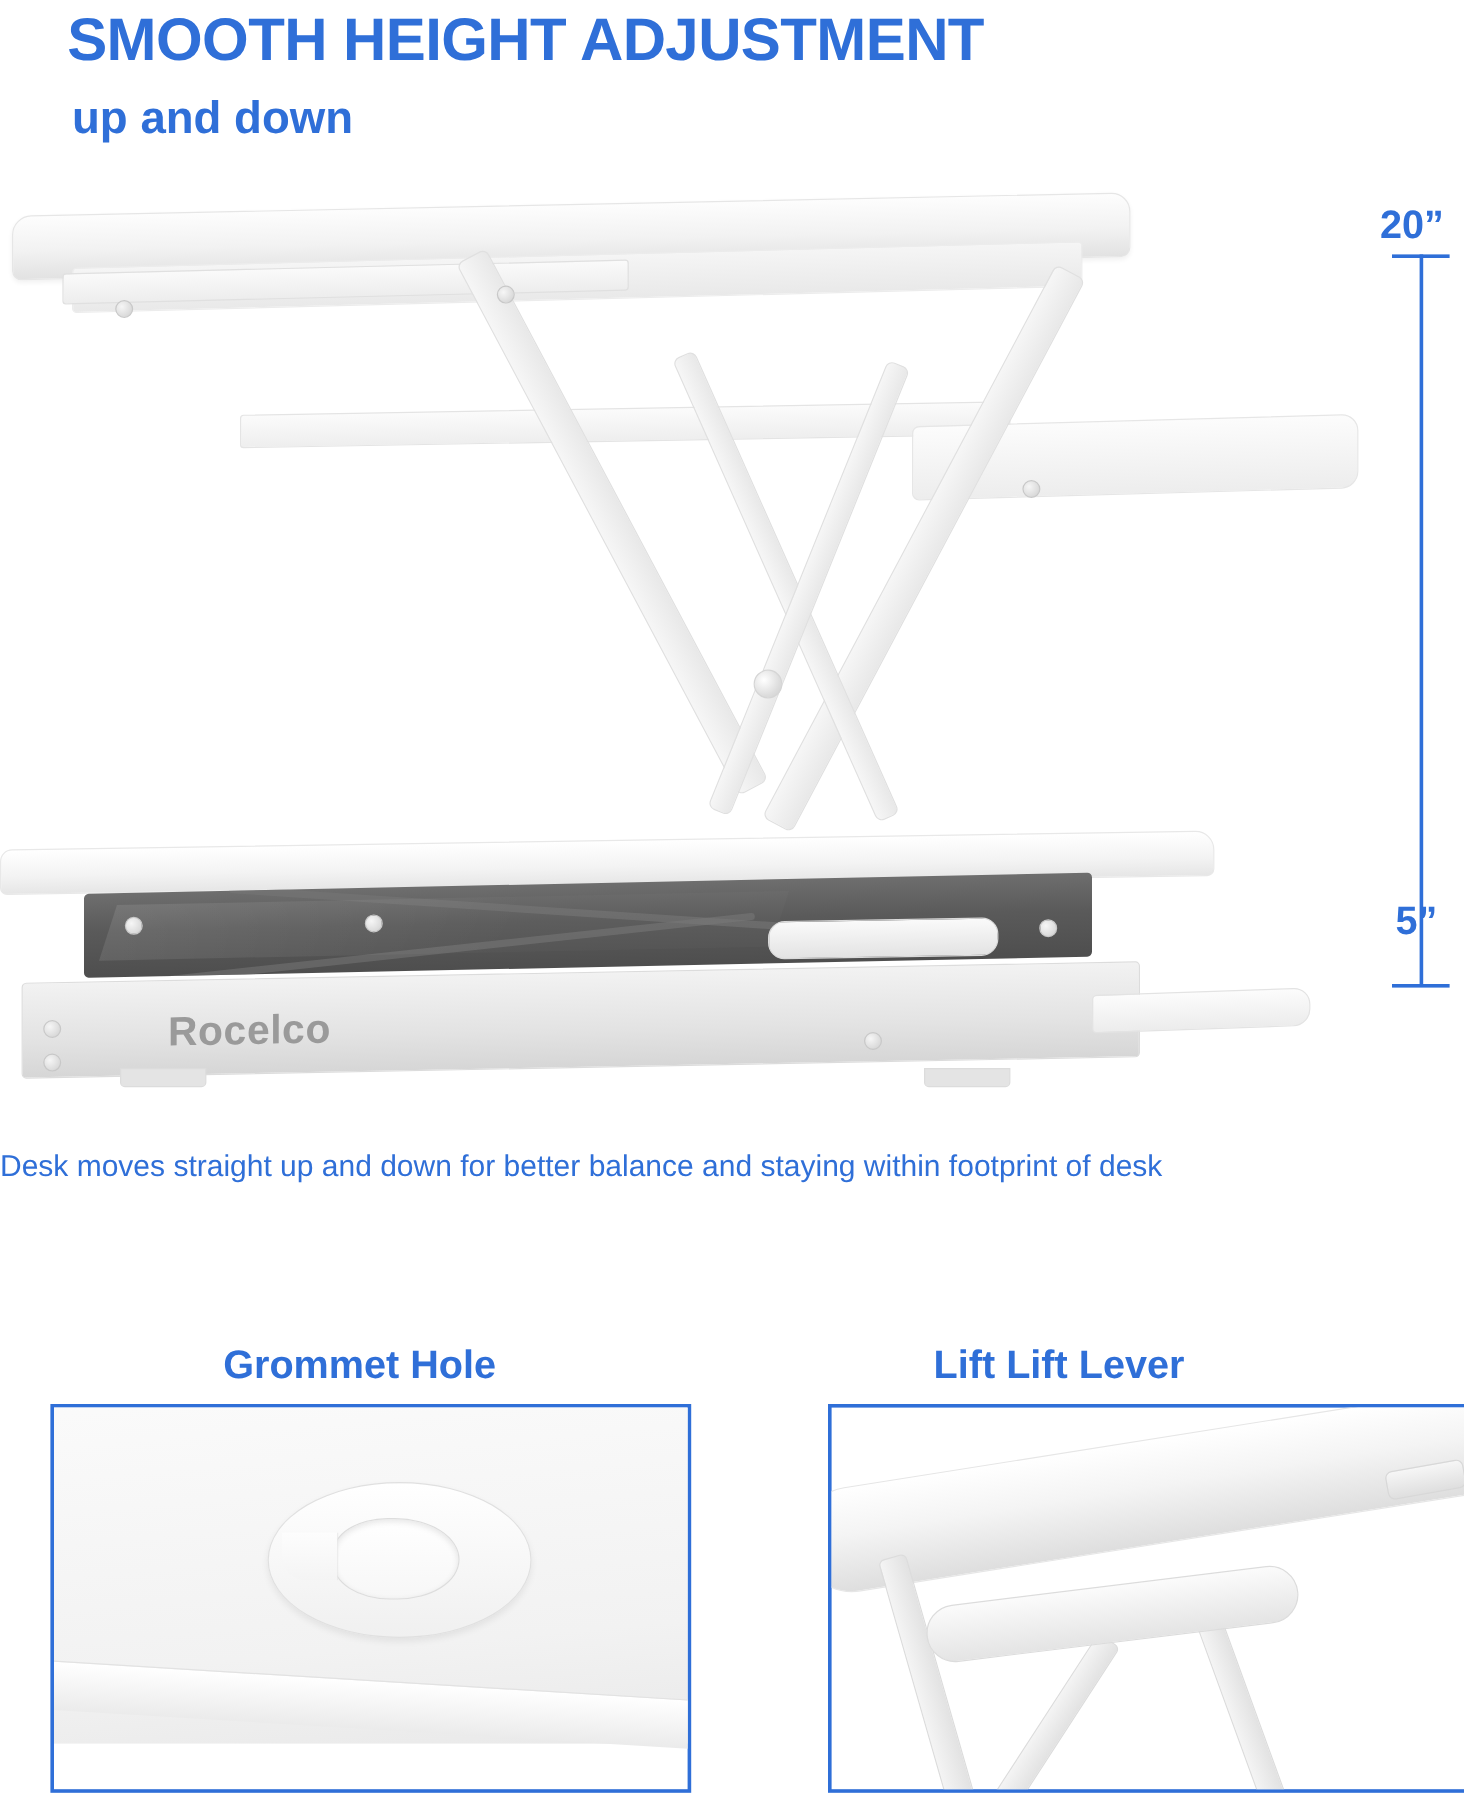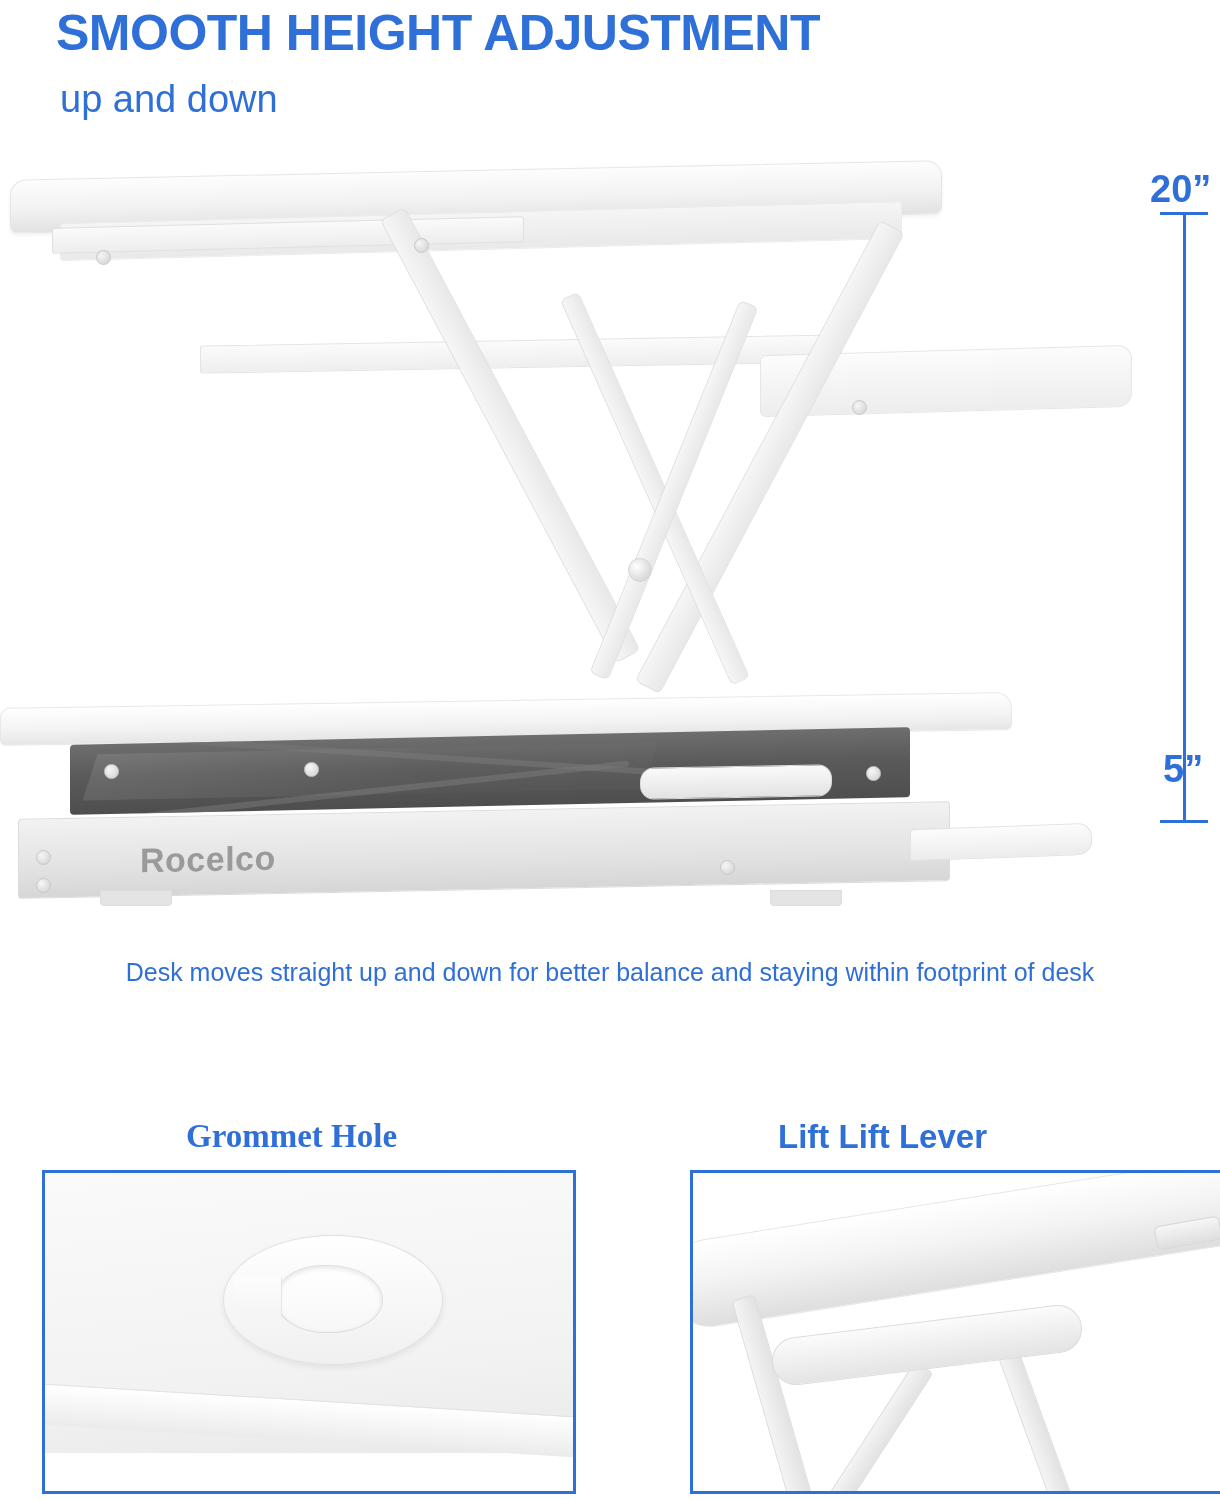--- a/index.html
+++ b/index.html
@@ -25,21 +25,21 @@
     font-weight: bold;
     letter-spacing: -0.5px;
     color: #2f6fd8;
     white-space: nowrap;
   }
   .subhead {
     position: absolute;
     left: 60px;
     top: 78px;
     font-size: 38px;
-    font-weight: normal;
+    font-weight: bold;
     color: #2f6fd8;
     white-space: nowrap;
   }
 
   
   .hero {
     position: absolute;
     left: 0;
     top: 150px;
     width: 1220px;
@@ -256,46 +256,46 @@
     position: absolute;
     left: 1160px;
     width: 48px;
     height: 3px;
     background: #2f6fd8;
   }
   .meas-cap.top { top: 212px; }
   .meas-cap.bottom { top: 820px; }
   .meas-label {
     position: absolute;
-    font-size: 38px;
+    font-size: 33px;
     font-weight: bold;
     color: #2f6fd8;
   }
   .meas-label.top { left: 1150px; top: 168px; }
   .meas-label.bottom { left: 1163px; top: 748px; }
 
   .caption {
     position: absolute;
     left: 0;
     top: 958px;
     width: 1220px;
-    text-align: center;
+    text-align: left;
     font-size: 25px;
     color: #2f6fd8;
   }
 
   
   .panel-title {
     position: absolute;
     font-size: 33px;
     font-weight: bold;
     color: #2f6fd8;
     white-space: nowrap;
   }
-  .panel-title.left { left: 186px; top: 1118px; font-family: Liberation Serif, serif; }
+  .panel-title.left { left: 186px; top: 1118px; }
   .panel-title.right { left: 778px; top: 1118px; }
 
   .panel {
     position: absolute;
     top: 1170px;
     width: 528px;
     height: 318px;
     border: 3px solid #2f6fd8;
     background: #ffffff;
     overflow: hidden;

